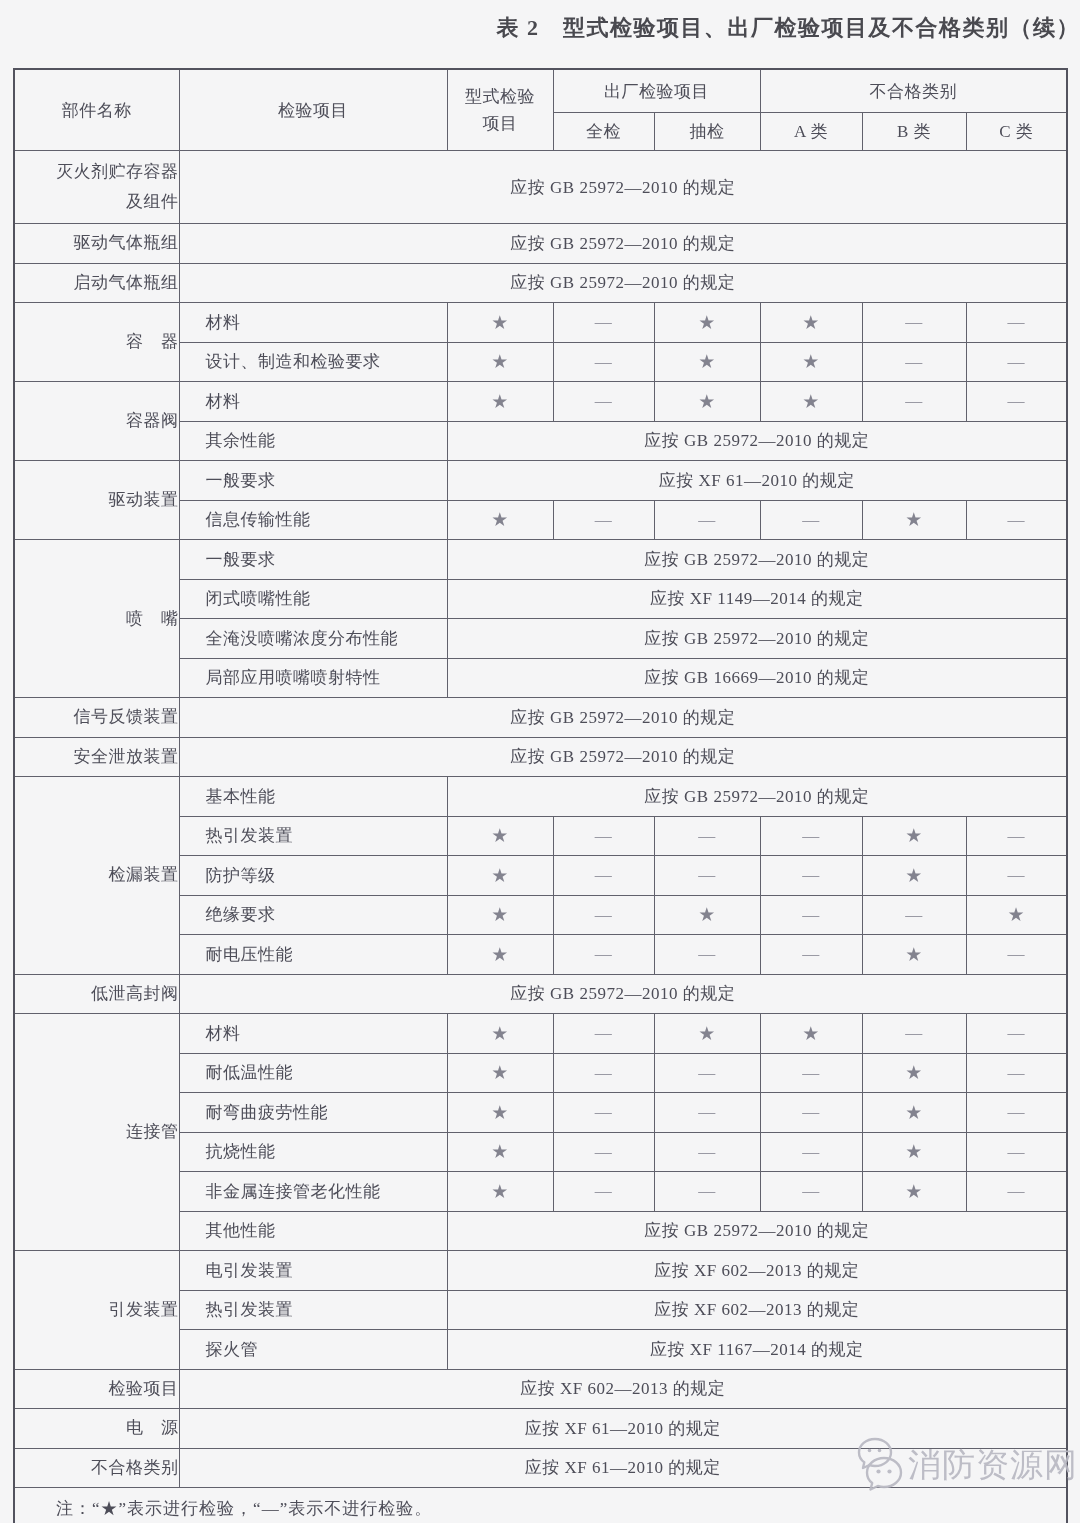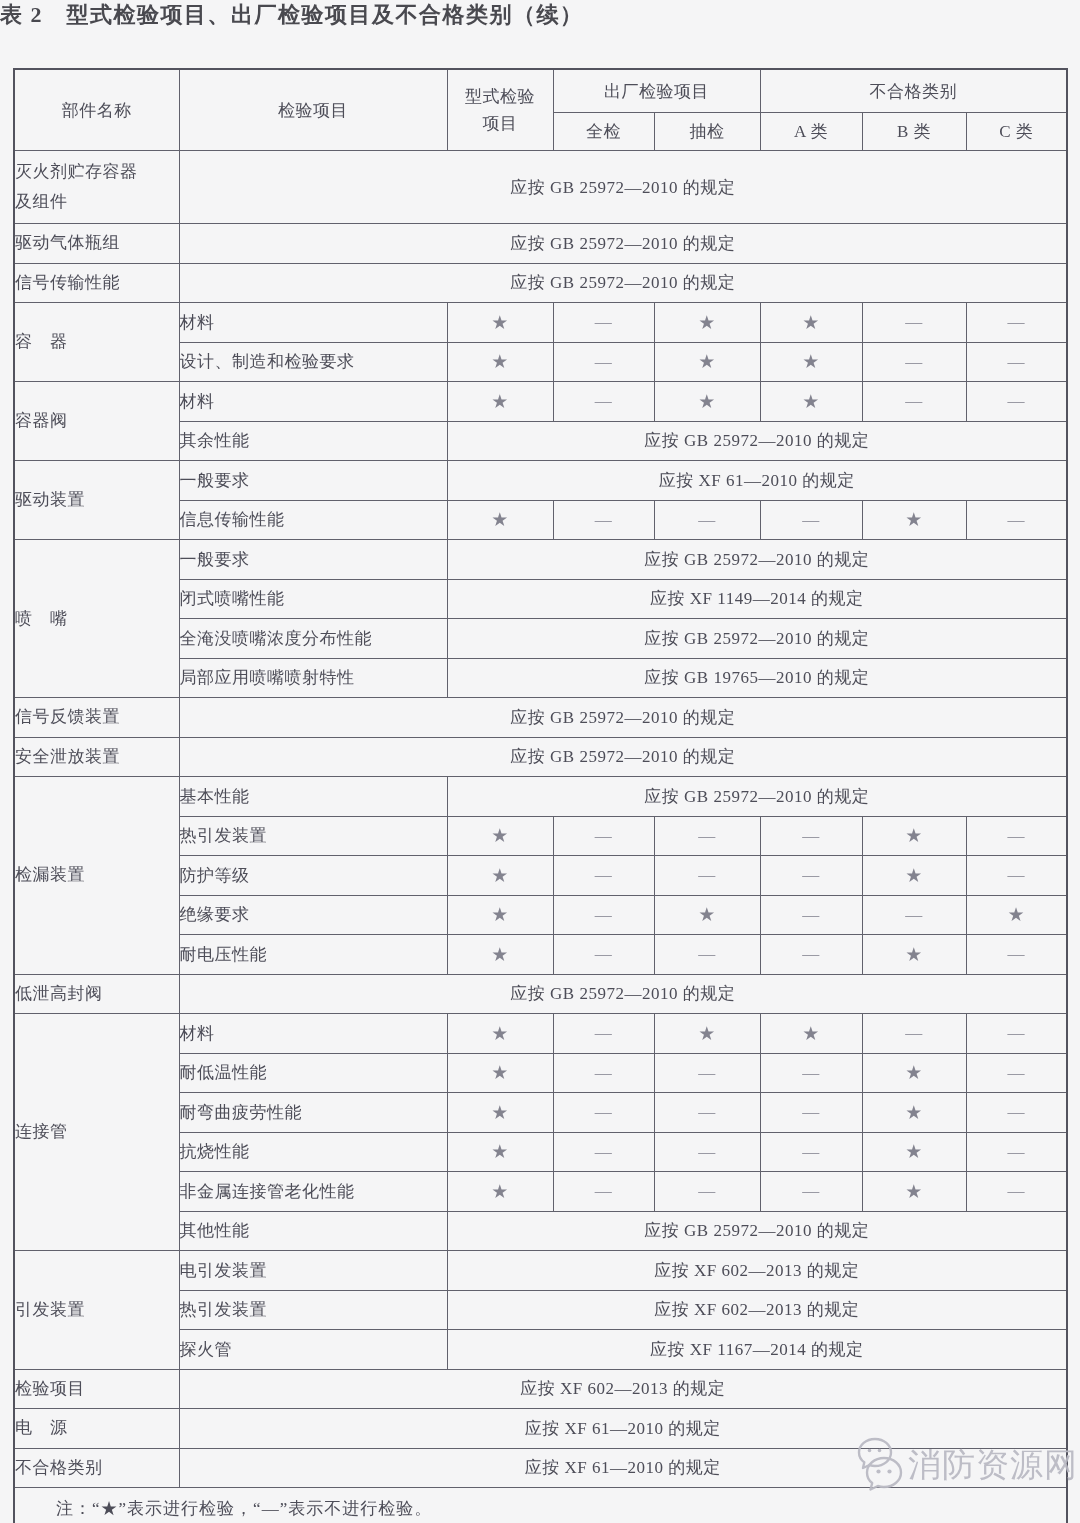--- a/index.html
+++ b/index.html
@@ -3,42 +3,42 @@
 <meta charset="utf-8">
 <style>
   html,body{margin:0;padding:0}
   body{
     width:1080px;height:1523px;position:relative;overflow:hidden;
     background:#f5f5f6;
     font-family:"Liberation Serif","DejaVu Serif",serif;
     color:#4d4d58;
   }
   .page-title{
-    text-align:left;
+    padding-top:13px;text-align:right;
     font-size:22px;font-weight:bold;letter-spacing:1.5px;color:#49494f;
   }
   table.main{
     position:absolute;left:13px;top:68px;width:1053px;
     border-collapse:collapse;table-layout:fixed;
     border:2px solid #53535e;
   }
   .main th,.main td{
     border:1px solid #61616c;
     font-size:17px;font-weight:normal;
     text-align:center;vertical-align:middle;
     padding:0;color:#4d4d58;letter-spacing:0.5px;
     overflow:hidden;
   }
   .main thead tr.hr1 th{height:42px}
   .main thead tr.hr2 th{height:37px}
   .main tbody td{height:38.5px}
   .main tr.tall td{height:72px}
   .th-narrow{display:inline-block;max-width:78px;line-height:27px}
-  td.item{text-align:left;}
-  td.part{text-align:left}
+  td.item{text-align:left;padding-left:26px}
+  td.part{text-align:right}
   .part-label{display:inline-block;max-width:130px;line-height:30px}
   td.mark{color:#83838f;font-size:19px}
   td.mark.dash{font-size:17px;color:#8a8a96}
   td.span-cell{letter-spacing:0.5px}
   tfoot td.note-cell{
     height:41px;text-align:left;padding-left:41px;letter-spacing:1px;
   }
   .watermark{
     position:absolute;left:848px;top:1434px;
     display:flex;align-items:center;gap:2px;
@@ -84,21 +84,21 @@
   <tbody>
       <tr class="tall">
         <td class="part" rowspan="1"><span class="part-label">灭火剂贮存容器及组件</span></td>
         <td colspan="7" class="span-cell">应按 GB 25972—2010 的规定</td>
       </tr>
       <tr>
         <td class="part" rowspan="1"><span class="part-label">驱动气体瓶组</span></td>
         <td colspan="7" class="span-cell">应按 GB 25972—2010 的规定</td>
       </tr>
       <tr>
-        <td class="part" rowspan="1"><span class="part-label">信号传输性能</span></td>
+        <td class="part" rowspan="1"><span class="part-label">启动气体瓶组</span></td>
         <td colspan="7" class="span-cell">应按 GB 25972—2010 的规定</td>
       </tr>
       <tr>
         <td class="part" rowspan="2"><span class="part-label">容　器</span></td>
         <td class="item">材料</td>
         <td class="mark star">★</td>
         <td class="mark dash">—</td>
         <td class="mark star">★</td>
         <td class="mark star">★</td>
         <td class="mark dash">—</td>
@@ -149,21 +149,21 @@
       <tr>
         <td class="item">闭式喷嘴性能</td>
         <td colspan="6" class="span-cell">应按 XF 1149—2014 的规定</td>
       </tr>
       <tr>
         <td class="item">全淹没喷嘴浓度分布性能</td>
         <td colspan="6" class="span-cell">应按 GB 25972—2010 的规定</td>
       </tr>
       <tr>
         <td class="item">局部应用喷嘴喷射特性</td>
-        <td colspan="6" class="span-cell">应按 GB 19765—2010 的规定</td>
+        <td colspan="6" class="span-cell">应按 GB 16669—2010 的规定</td>
       </tr>
       <tr>
         <td class="part" rowspan="1"><span class="part-label">信号反馈装置</span></td>
         <td colspan="7" class="span-cell">应按 GB 25972—2010 的规定</td>
       </tr>
       <tr>
         <td class="part" rowspan="1"><span class="part-label">安全泄放装置</span></td>
         <td colspan="7" class="span-cell">应按 GB 25972—2010 的规定</td>
       </tr>
       <tr>

